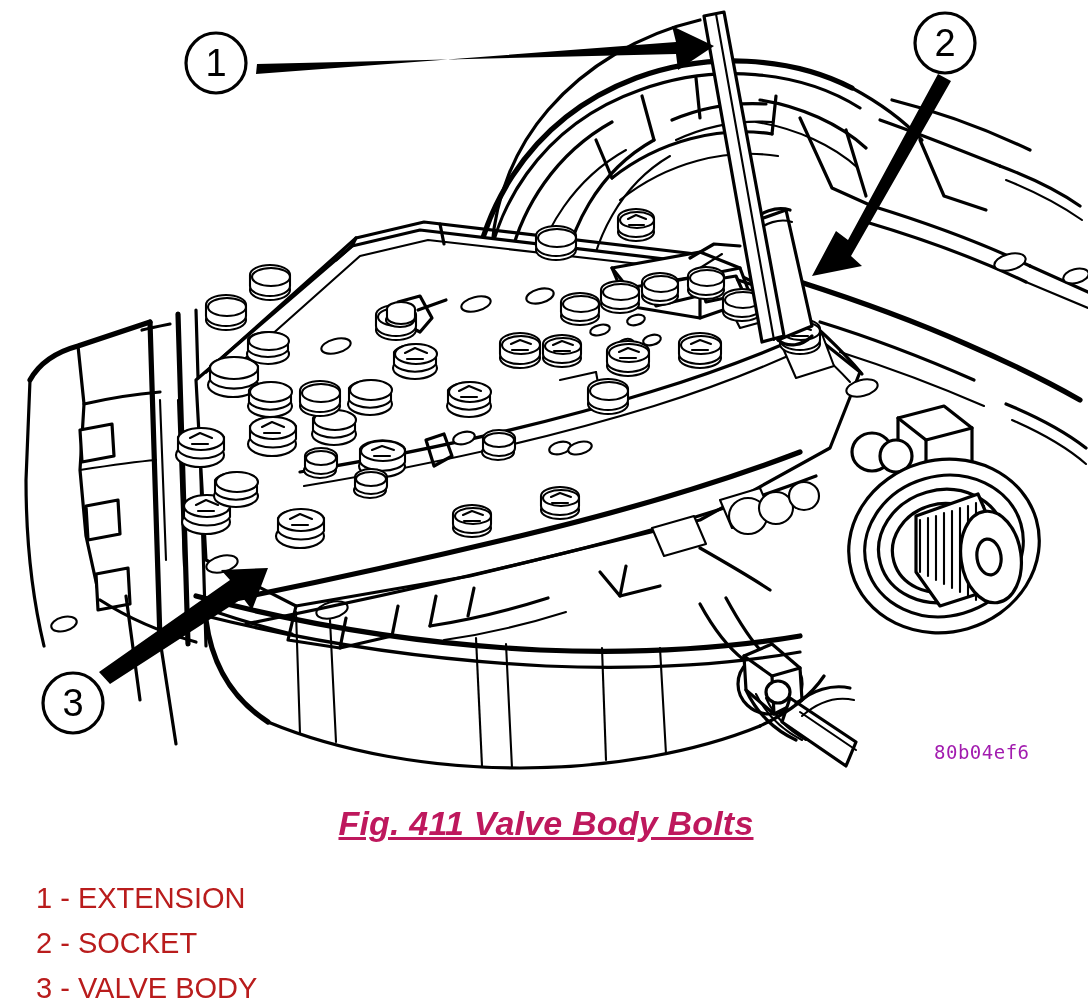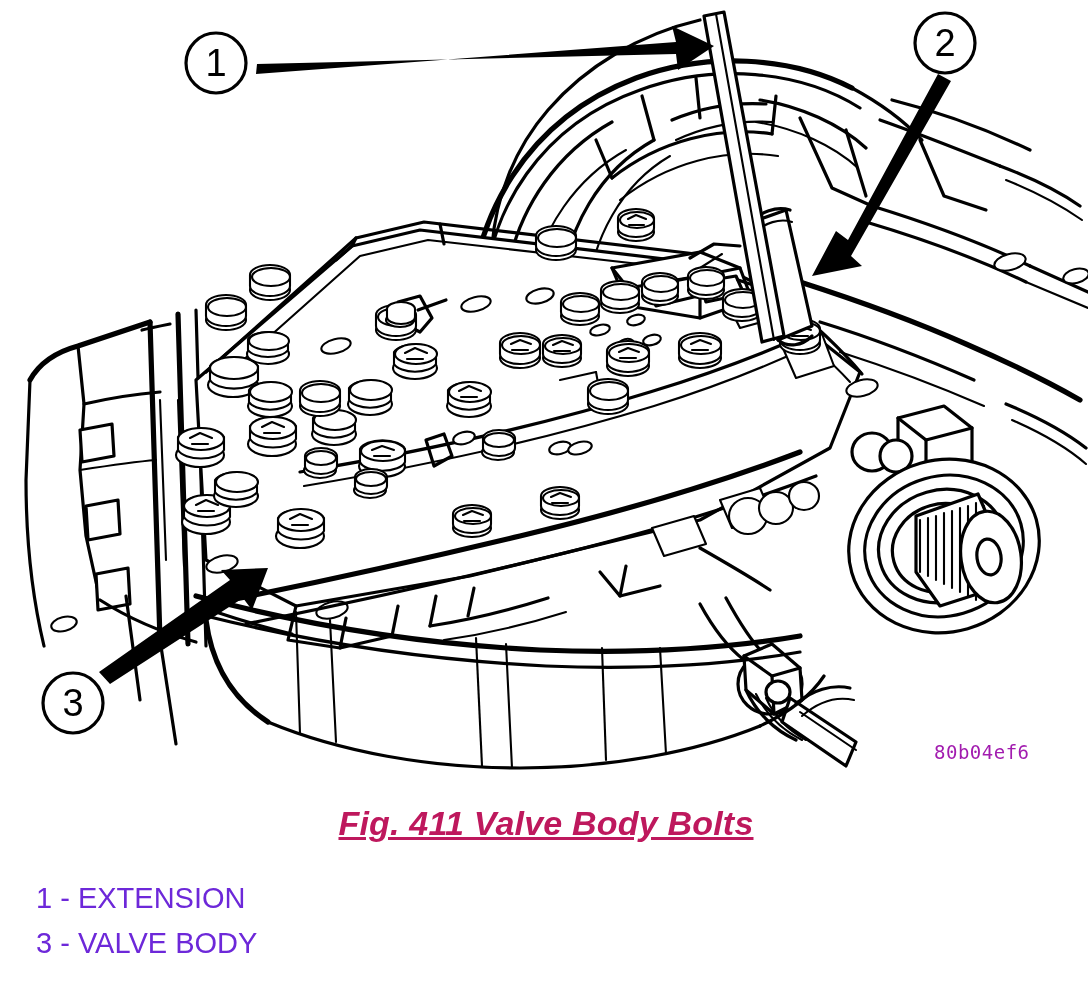--- a/index.html
+++ b/index.html
@@ -62,21 +62,21 @@
   .legend {
     position: absolute;
     left: 36px;
     top: 876px;
     width: 600px;
   }
   .legend-item {
     font-family: "Liberation Sans", sans-serif;
     font-size: 29px;
     line-height: 45px;
-    color: #6d28d9;
+    color: #b91c1c;
     white-space: nowrap;
   }
   .callout-num {
     font-family: "Liberation Sans", sans-serif;
     font-size: 38px;
     font-weight: normal;
   }
 </style>
 </head>
 <body>
@@ -538,16 +538,17 @@
 
     </svg>
   </div>
 
   <div class="figure-code">80b04ef6</div>
 
   <div class="figure-caption">Fig. 411 Valve Body Bolts</div>
 
   <div class="legend">
     <div class="legend-item">1 - EXTENSION</div>
+    <div class="legend-item">2 - SOCKET</div>
     <div class="legend-item">3 - VALVE BODY</div>
   </div>
 
 </div>
 
 </body></html>

